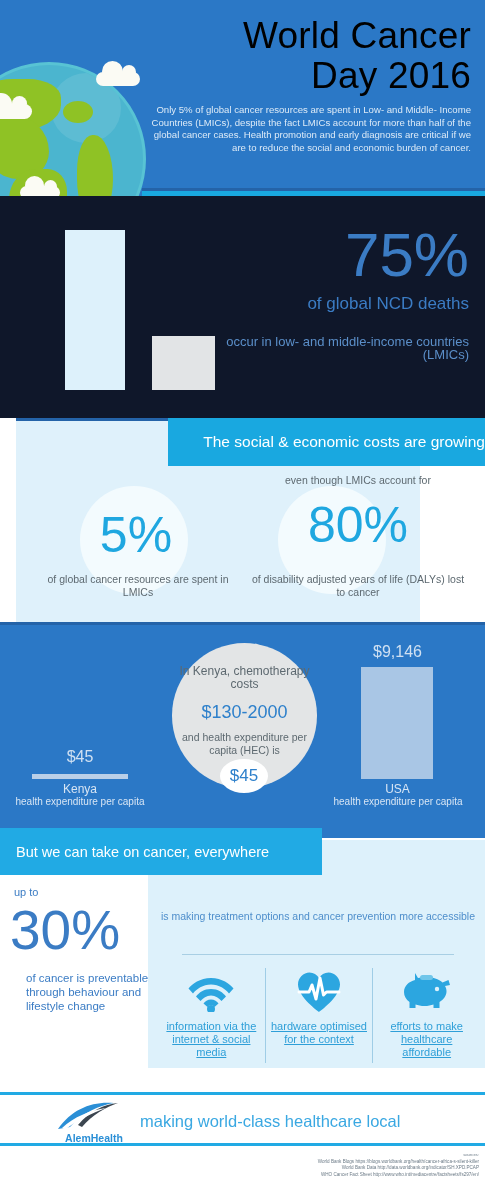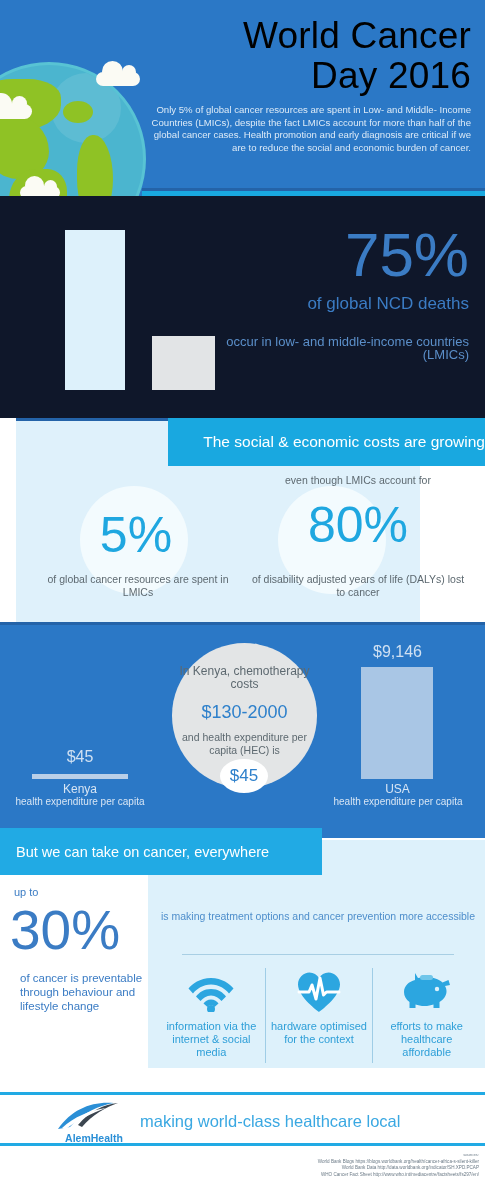--- a/index.html
+++ b/index.html
@@ -305,39 +305,39 @@
   }
   .up-to {
     position: absolute; left: 14px; top: 58px;
     color: #3b7cc4; font-size: 11px;
   }
   .big-30 {
     position: absolute; left: 10px; top: 72px;
     color: #3b7cc4; font-size: 55px; line-height: 60px; font-weight: 300;
   }
   .cap-30 {
-    position: absolute; left: 20px; top: 143px;
+    position: absolute; left: 26px; top: 143px;
     width: 130px;
     color: #3b7cc4; font-size: 11.5px; line-height: 14px;
   }
   .tech-cols {
     position: absolute; left: 158px; top: 140px;
     width: 322px; height: 95px;
     display: flex;
   }
   .tech-col {
     flex: 1 1 0;
     display: flex; flex-direction: column; align-items: center;
     padding: 0 4px;
   }
   .tech-col + .tech-col { border-left: 1px solid #9fcde6; }
   .tech-icon { height: 48px; display: flex; align-items: center; justify-content: center; }
   .tech-cap {
     margin-top: 4px;
-    color: #2e9fd8; font-size: 11px; line-height: 13px; text-align: center;
+    color: #2e9fd8; font-size: 11px; line-height: 13px; text-align: center; text-decoration: underline;
   }
 
   
   .footer {
     position: absolute; left: 0; top: 1092px;
     width: 485px; height: 54px;
     background: #ffffff;
     border-top: 3px solid #21aae4;
     border-bottom: 3px solid #21aae4;
   }

